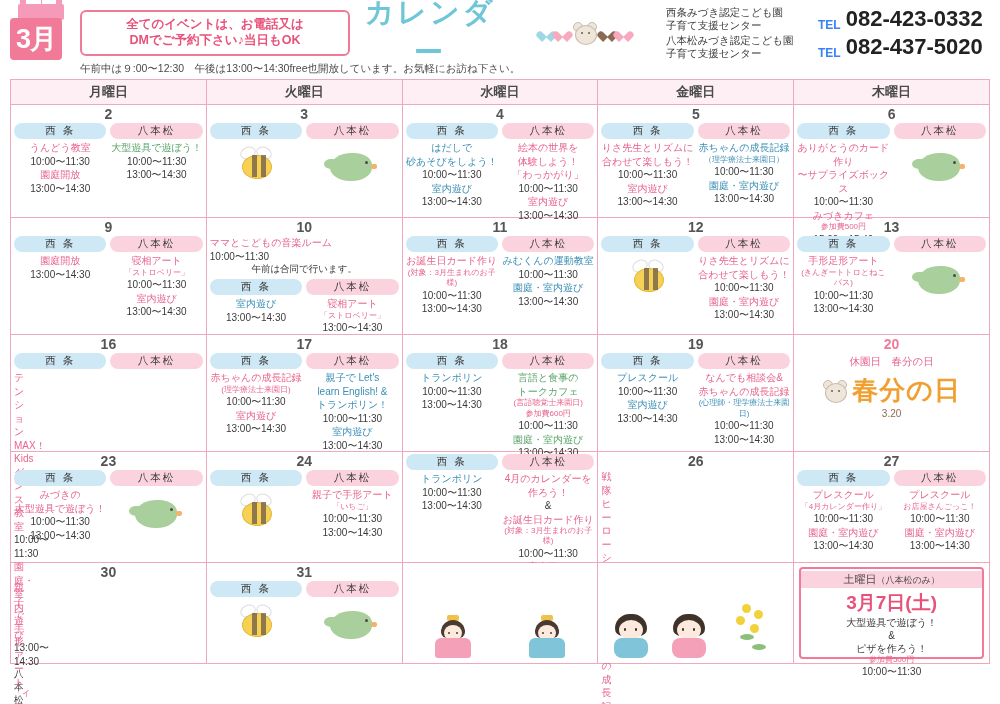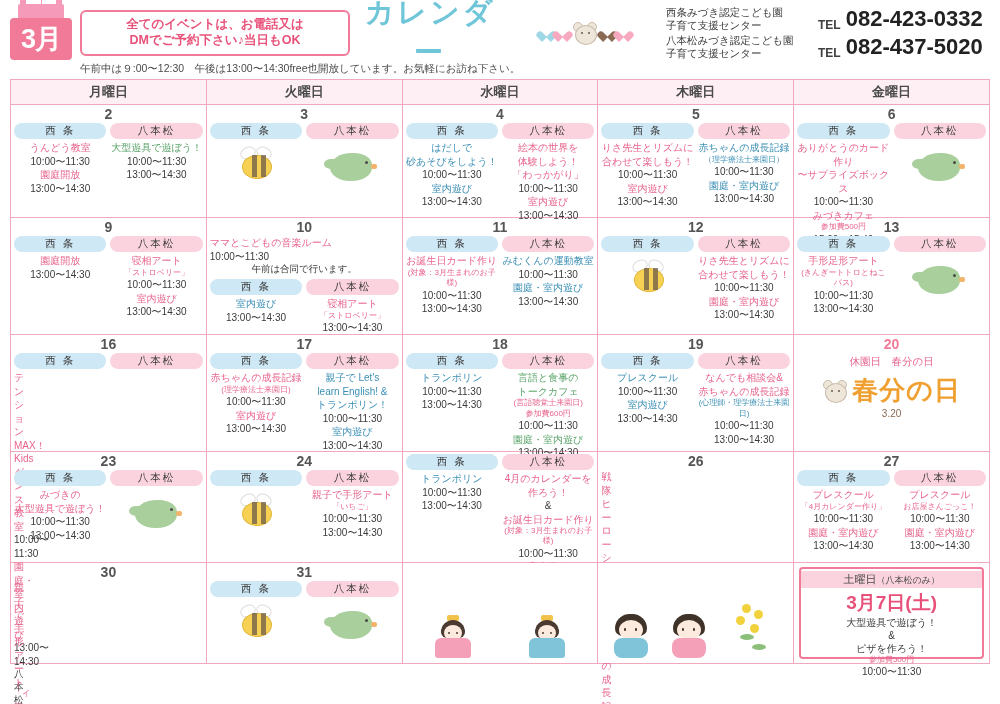--- a/index.html
+++ b/index.html
@@ -22,21 +22,21 @@
     background:#f59ab8;border-radius:2px;
   }
   .month-badge .castle:before{
     content:"";position:absolute;top:-5px;left:2px;width:6px;height:6px;background:#f59ab8;
   }
   .month-badge .castle:after{
     content:"";position:absolute;top:-5px;right:2px;width:6px;height:6px;background:#f59ab8;
   }
   .month-badge .flagpole{position:absolute;top:-8px;left:50%;width:1px;height:9px;background:#f59ab8;}
   .month-badge .box{
-    position:absolute;top:14px;left:0;width:62px;height:42px;
+    position:absolute;top:14px;left:0;width:52px;height:42px;
     background:#f07a98;border-radius:4px;
     display:flex;align-items:center;justify-content:center;
     color:#fff;font-size:27px;font-weight:bold;letter-spacing:-1px;
   }
   .notice{
     flex:0 0 270px;border:2px solid #f07a98;border-radius:6px;
     padding:3px 4px;box-sizing:border-box;height:46px;
     display:flex;flex-direction:column;align-items:center;justify-content:center;
   }
   .notice div{font-size:12.5px;color:#e8527a;font-weight:bold;line-height:1.25;}
@@ -52,21 +52,21 @@
   .heart.brown:before,.heart.brown:after{background:#8a6a52;}
   .bear{width:26px;height:24px;position:relative;}
   .bear .bh{position:absolute;width:20px;height:18px;border-radius:50%;background:#efe6da;left:3px;top:4px;border:1px solid #c9bcac;}
   .bear .be{position:absolute;width:8px;height:8px;border-radius:50%;background:#efe6da;top:1px;border:1px solid #c9bcac;}
   .bear .be.l{left:1px;} .bear .be.r{right:1px;}
   .bear .dot{position:absolute;width:2px;height:2px;border-radius:50%;background:#6b5a4a;top:11px;}
   .bear .dot.l{left:9px;} .bear .dot.r{left:16px;}
   .contacts{flex:1;display:flex;flex-direction:column;justify-content:center;gap:2px;padding-left:6px;}
   .crow{display:flex;align-items:flex-end;}
   .cname{width:150px;font-size:10.5px;line-height:1.25;color:#3b3b3b;}
-  .ctel{font-size:12px;color:#404040;margin:0 5px 0 2px;font-weight:bold;}
+  .ctel{font-size:12px;color:#3b82f6;margin:0 5px 0 2px;font-weight:bold;}
   .cnum{font-size:22px;font-weight:bold;color:#222;letter-spacing:0px;}
   .subnote{font-size:10.5px;color:#4a4a4a;padding:0 10px 3px 80px;}
 
   
   .grid{width:980px;margin:0 10px;border:1px solid #f0a8bd;box-sizing:border-box;}
   .dow{display:flex;background:#fdeff3;border-bottom:1px solid #f0a8bd;}
   .dow div{
     flex:1;text-align:center;font-size:13px;color:#4a4a4a;padding:3px 0;font-weight:bold;
     border-right:1px solid #f0a8bd;
   }
@@ -200,22 +200,22 @@
   </div>
 
   <div class="subnote">午前中は９:00〜12:30　午後は13:00〜14:30free也開放しています。お気軽にお訪ね下さい。</div>
 
   <div class="grid">
 
     <div class="dow">
       <div>月曜日</div>
       <div>火曜日</div>
       <div>水曜日</div>
+      <div>金曜日</div>
       <div>木曜日</div>
-      <div>金曜日</div>
     </div>
 
     <div class="week h112">
       <div class="cell">
         <div class="daynum">2</div>
         <div class="tags">
           <div class="tag blue">西 条</div>
           <div class="tag pink">八本松</div>
         </div>
         <div class="cols">

